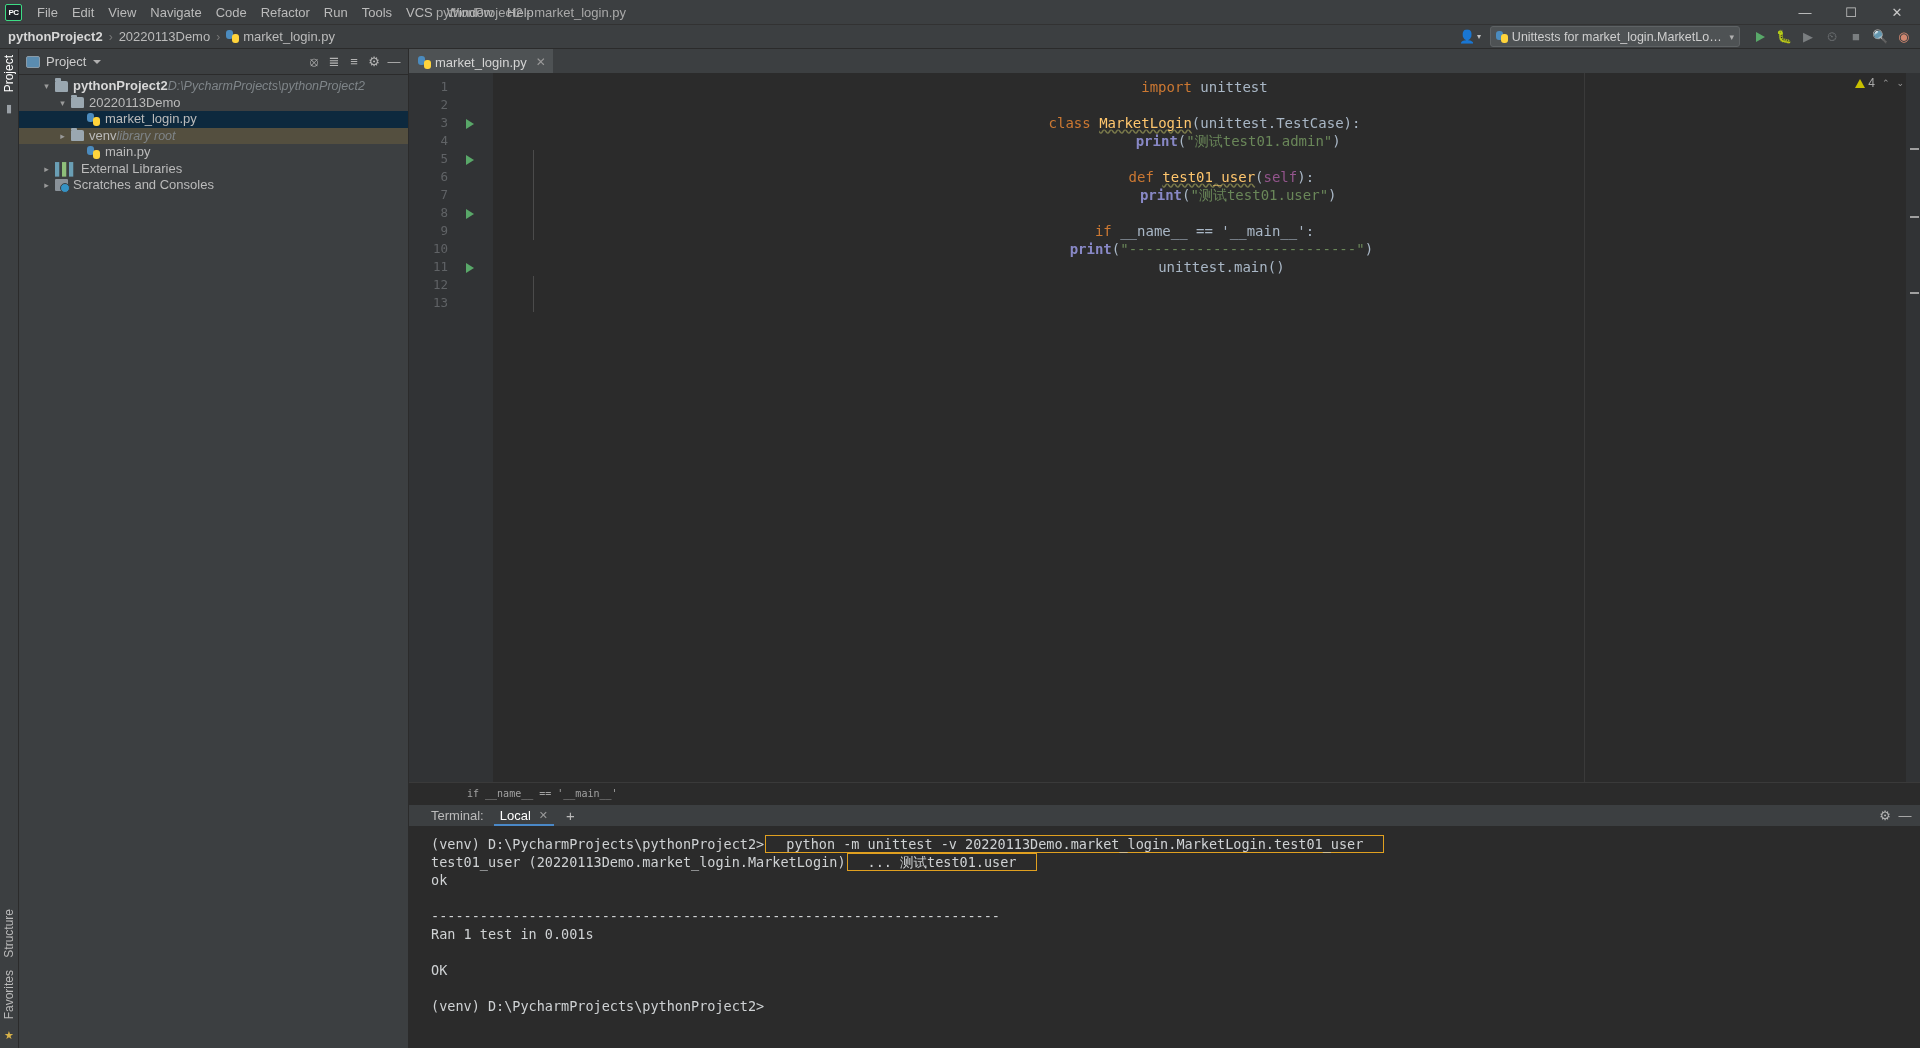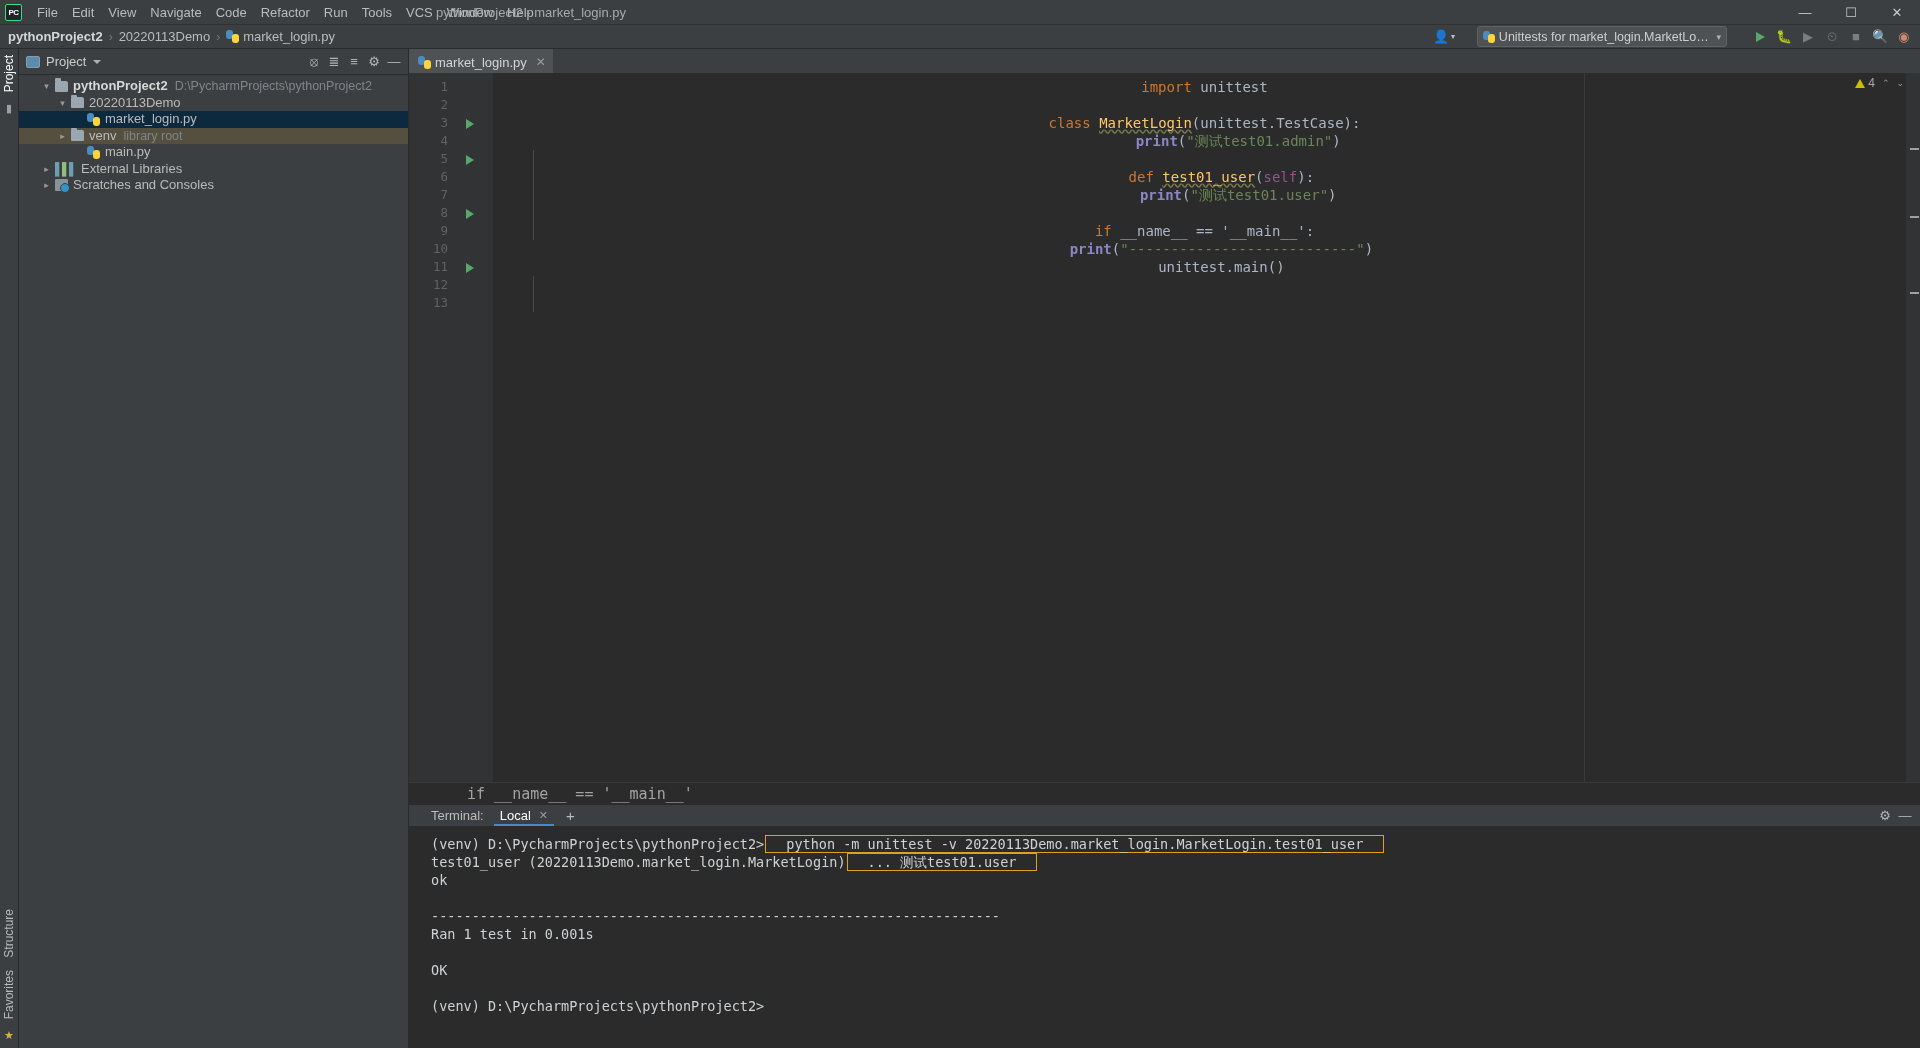--- a/index.html
+++ b/index.html
@@ -53,21 +53,21 @@
   .py-ico::before { background:#4b8bbe; left:0; top:0; }
   .py-ico::after  { background:#ffd43b; right:0; bottom:0; }
 
   #nav-right { margin-left:auto; display:flex; align-items:center; height:100%; padding-right:4px; }
   .tb-ico {
     width:24px; height:22px; display:flex; align-items:center; justify-content:center;
     color:#c0c0c0; font-size:13px; border-radius:3px;
   }
   #runcfg {
     display:flex; align-items:center; height:21px; background:#4e5254;
-    border:1px solid #5e6264; border-radius:3px; padding:0 5px; margin:0 21px;
+    border:1px solid #5e6264; border-radius:3px; padding:0 5px; margin:0 8px;
     font-size:12.5px; color:#cfcfcf; white-space:nowrap; max-width:250px;
   }
   #runcfg .py-ico { width:12px; height:12px; }
   .run-tri {
     width:0;height:0;border-left:9px solid #59a869;
     border-top:5.5px solid transparent;border-bottom:5.5px solid transparent;
   }
 
   
   #body { display:flex; height:calc(1048px - 25px - 24px); }
@@ -122,21 +122,21 @@
     padding-right:6px; line-height:16.5px;
   }
   .trow.sel { background:#0d293e; }
   .trow.venv { background:#544f3f; }
   .arrow {
     width:11px; text-align:center; color:#9a9a9a; font-size:9px; flex:none;
     display:inline-block;
   }
   .tlabel { color:#bbbbbb; }
   .tlabel.bold { font-weight:bold; color:#d8d8d8; }
-  .tpath { color:#7f8589; margin-left:7px; font-size:12.5px; }
+  .tpath { color:#7f8589; margin-left:0; font-size:12.5px;font-style:italic; }
   .lib-ico { display:inline-block; letter-spacing:-1.5px; font-size:12px; flex:none; }
   .sc-ico {
     width:13px;height:12px;background:#8a9299;border-radius:1px;position:relative;flex:none;
   }
   .sc-ico::after{
     content:"";position:absolute;right:-2px;bottom:-2px;width:8px;height:8px;
     border-radius:50%;background:#3592c4;border:1px solid #3c3f41;
   }
 
   
@@ -212,21 +212,21 @@
   }
   .warn-tri {
     width:0;height:0;border-left:5px solid transparent;border-right:5px solid transparent;
     border-bottom:9px solid #c8c000; margin-right:3px;
   }
   .arw { color:#9a9a9a; font-size:9px; margin-left:7px; }
 
   #bstrip {
     height:22px; background:#2b2b2b; border-top:1px solid #3a3a3a;
     display:flex; align-items:center; padding-left:58px;
-    font-family:"DejaVu Sans Mono",monospace; font-size:15px; color:#a2a2a2;
+    font-family:"DejaVu Sans Mono",monospace; font-size:10px; color:#a2a2a2;
   }
 
   
   #terminal-panel { height:244px; background:#3c3f41; display:flex; flex-direction:column; flex:none; }
   #term-head {
     height:23px; display:flex; align-items:center; padding-left:22px;
     border-top:1px solid #2b2b2b; border-bottom:1px solid #2b2b2b;
   }
   #term-label { font-size:13px; color:#bbbbbb; margin-right:10px; }
   #term-tab {

